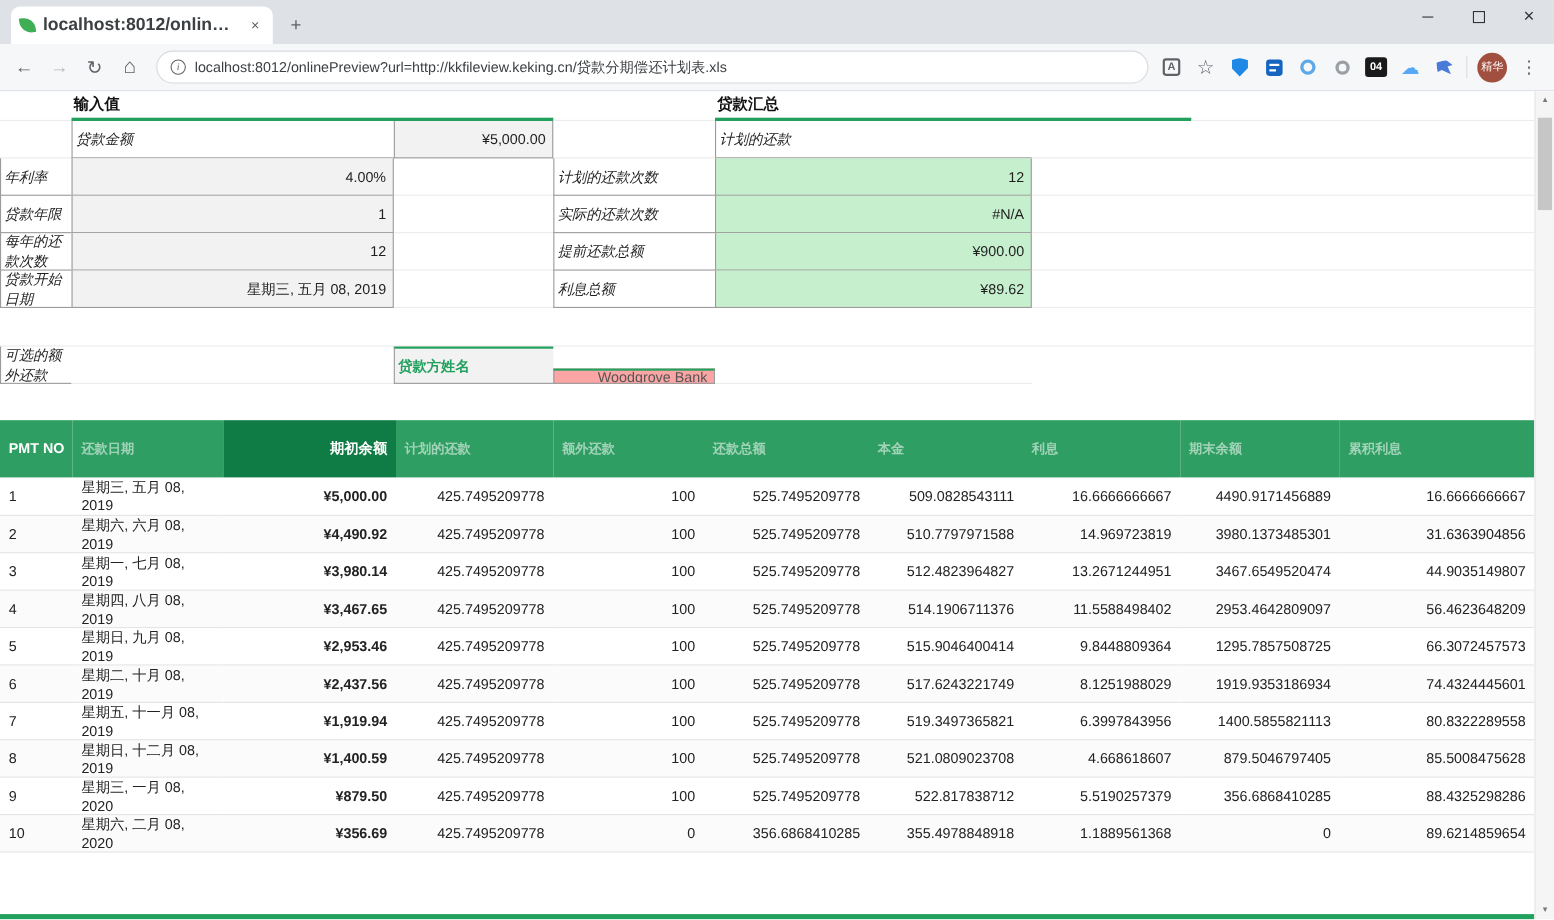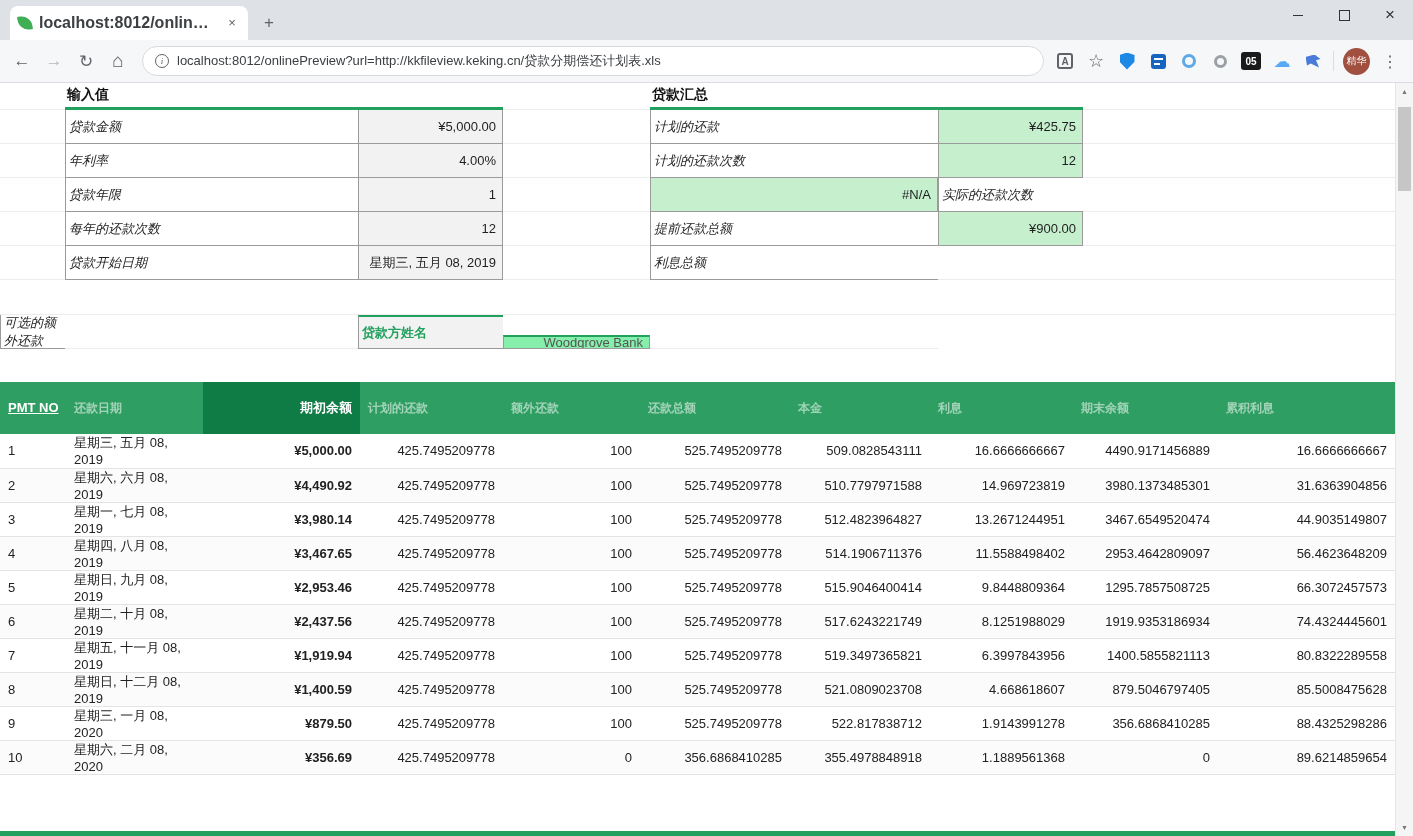--- a/index.html
+++ b/index.html
@@ -61,32 +61,32 @@
   .sheet{position:absolute;left:0;top:0;right:18px;bottom:0;overflow:hidden;}
 
   
   .top-grid{display:grid;grid-template-columns:65px 293px 145px 147px 288px 145px 1fr;grid-template-rows:27px repeat(5,34px) 35px 34px;font-size:13px;color:#1f1f1f;}
   .tg-cell{border-bottom:1px solid #ececec;display:flex;align-items:center;min-width:0;overflow:hidden;}
   .tg-title{grid-column:span 2;font-weight:bold;font-size:14px;border-bottom:3px solid var(--accent-green);align-items:flex-end;padding:0 0 3px 2px;color:#111;}
   .lbl{font-style:italic;padding-left:3px;border-left:1px solid #9b9b9b;border-bottom:1px solid #9b9b9b;}
   .val{justify-content:flex-end;padding-right:6px;background:var(--input-value-bg);border-left:1px solid #9b9b9b;border-right:1px solid #9b9b9b;border-bottom:1px solid #9b9b9b;}
   .val.green{background:var(--summary-value-bg);}
   .lender-lbl{color:var(--accent-green);font-weight:bold;background:#f2f2f2;border-top:2px solid var(--accent-green);border-left:1px solid #9b9b9b;border-bottom:1px solid #9b9b9b;padding-left:3px;}
-  .lender-val{justify-content:flex-end;color:#555;background:#86efac;border-top:2px solid var(--accent-green);border-left:1px solid #9b9b9b;border-right:1px solid #9b9b9b;border-bottom:1px solid #9b9b9b;padding-right:6px;margin-top:20px;}
+  .lender-val{justify-content:flex-end;color:#555;background:#fca5a5;border-top:2px solid var(--accent-green);border-left:1px solid #9b9b9b;border-right:1px solid #9b9b9b;border-bottom:1px solid #9b9b9b;padding-right:6px;margin-top:20px;}
 
   .spacer{height:33px;}
 
   
   table.schedule{border-collapse:collapse;table-layout:fixed;width:1395px;}
   .schedule col.w0{width:66px;}.schedule col.w1{width:137px;}.schedule col.w2{width:157px;}
   .schedule col.w3{width:143px;}.schedule col.w4{width:137px;}.schedule col.w5{width:150px;}
   .schedule col.w6{width:140px;}.schedule col.w7{width:143px;}.schedule col.w8{width:145px;}
   .schedule col.w9{width:177px;}
   .schedule th{height:52px;background:var(--header-green);vertical-align:middle;font-size:12px;font-weight:600;color:rgba(255,255,255,0.55);text-align:left;padding-left:8px;}
-  .schedule th.c0{color:#fff;font-weight:bold;font-size:13px;line-height:1.3;text-decoration:underline;}
+  .schedule th.c0{color:#fff;font-weight:bold;font-size:13px;line-height:1.3;}
   .schedule th.c2{background:var(--header-dark-green);color:#fff;font-weight:bold;font-size:13px;text-align:right;padding-right:8px;padding-left:16px;}
   .schedule td{height:34px;border-bottom:1px solid #e4e4e4;font-size:13px;color:#222;vertical-align:middle;text-align:right;padding-right:8px;overflow:hidden;}
   .schedule td.c0,.schedule td.c1{text-align:left;padding-left:8px;padding-right:4px;}
   .schedule td.c2{font-weight:600;}
   .schedule tr:nth-child(even) td{background:#fbfbfb;}
 
   .green-strip{position:absolute;left:0;right:0;bottom:0;height:5px;background:var(--accent-green);}
 
   
   .scrollbar{position:absolute;top:83px;right:0;bottom:0;width:18px;background:#f5f5f5;border-left:1px solid #e6e6e6;}
@@ -152,21 +152,21 @@
       <div class="tb-ic">
           <span class="ic-bluesq"></span>
         </div>
       <div class="tb-ic">
           <span class="ic-ring"></span>
         </div>
       <div class="tb-ic">
           <span class="ic-grayring"></span>
         </div>
       <div class="tb-ic">
-          <span class="ic-badge">05</span>
+          <span class="ic-badge">04</span>
         </div>
       <div class="tb-ic">
           <span class="ic-cloud"></span>
         </div>
       <div class="tb-ic">
           <span class="ic-bird"></span>
         </div>
       <div class="tb-sep"></div>
       <div class="avatar">精华</div>
       <div class="tb-ic">
@@ -184,52 +184,52 @@
         <div class="tg-cell tg-title">输入值</div>
         <div class="tg-cell"></div>
         <div class="tg-cell tg-title">贷款汇总</div>
         <div class="tg-cell"></div>
 
         <div class="tg-cell"></div>
         <div class="tg-cell lbl">贷款金额</div>
         <div class="tg-cell val">¥5,000.00</div>
         <div class="tg-cell"></div>
         <div class="tg-cell lbl">计划的还款</div>
-        <div class="tg-cell val green">¥425.75</div>
         <div class="tg-cell"></div>
 
         <div class="tg-cell"></div>
         <div class="tg-cell lbl">年利率</div>
         <div class="tg-cell val">4.00%</div>
         <div class="tg-cell"></div>
         <div class="tg-cell lbl">计划的还款次数</div>
         <div class="tg-cell val green">12</div>
         <div class="tg-cell"></div>
 
         <div class="tg-cell"></div>
         <div class="tg-cell lbl">贷款年限</div>
         <div class="tg-cell val">1</div>
         <div class="tg-cell"></div>
+        <div class="tg-cell lbl">实际的还款次数</div>
         <div class="tg-cell val green">#N/A</div>
-        <div class="tg-cell lbl">实际的还款次数</div>
         <div class="tg-cell"></div>
 
         <div class="tg-cell"></div>
         <div class="tg-cell lbl">每年的还款次数</div>
         <div class="tg-cell val">12</div>
         <div class="tg-cell"></div>
         <div class="tg-cell lbl">提前还款总额</div>
         <div class="tg-cell val green">¥900.00</div>
         <div class="tg-cell"></div>
 
         <div class="tg-cell"></div>
         <div class="tg-cell lbl">贷款开始日期</div>
         <div class="tg-cell val">星期三, 五月 08, 2019</div>
         <div class="tg-cell"></div>
         <div class="tg-cell lbl">利息总额</div>
+        <div class="tg-cell val green">¥89.62</div>
         <div class="tg-cell"></div>
 
         <div class="tg-cell"></div>
           <div class="tg-cell"></div>
           <div class="tg-cell"></div>
         <div class="tg-cell"></div>
           <div class="tg-cell"></div>
           <div class="tg-cell"></div>
           <div class="tg-cell"></div>
 
@@ -368,21 +368,21 @@
               <td class="c9">85.5008475628</td>
             </tr>
             <tr>
               <td class="c0">9</td>
               <td class="c1">星期三, 一月 08, 2020</td>
               <td class="c2">¥879.50</td>
               <td class="c3">425.7495209778</td>
               <td class="c4">100</td>
               <td class="c5">525.7495209778</td>
               <td class="c6">522.817838712</td>
-              <td class="c7">1.9143991278</td>
+              <td class="c7">5.5190257379</td>
               <td class="c8">356.6868410285</td>
               <td class="c9">88.4325298286</td>
             </tr>
             <tr>
               <td class="c0">10</td>
               <td class="c1">星期六, 二月 08, 2020</td>
               <td class="c2">¥356.69</td>
               <td class="c3">425.7495209778</td>
               <td class="c4">0</td>
               <td class="c5">356.6868410285</td>

